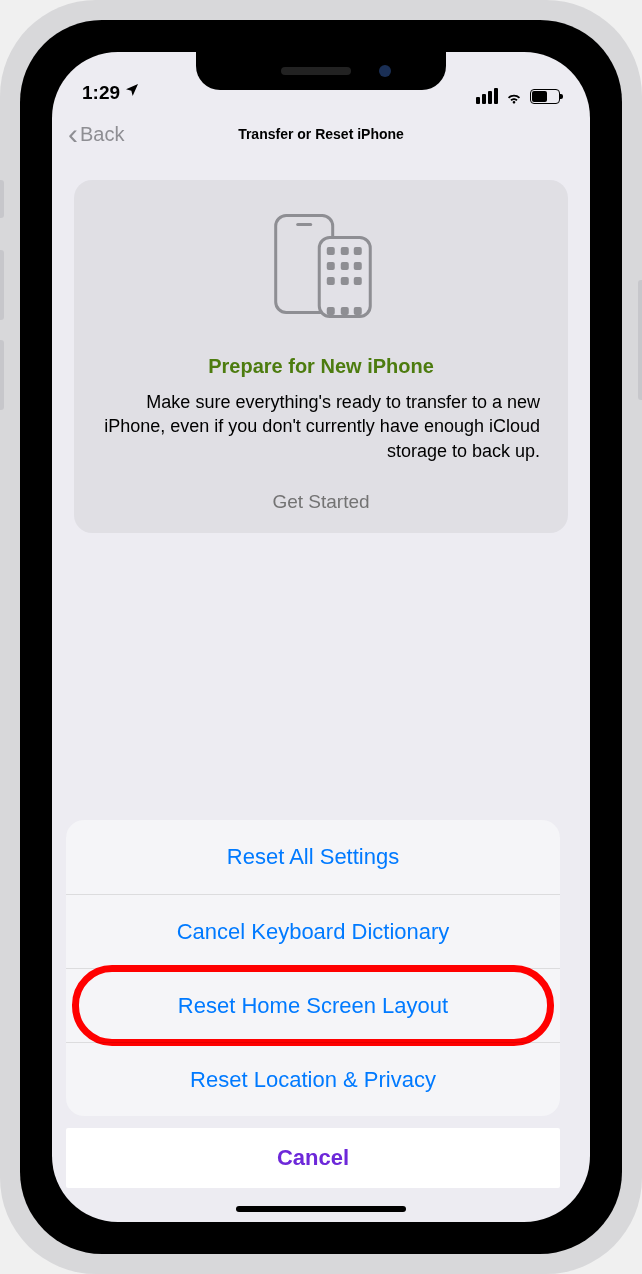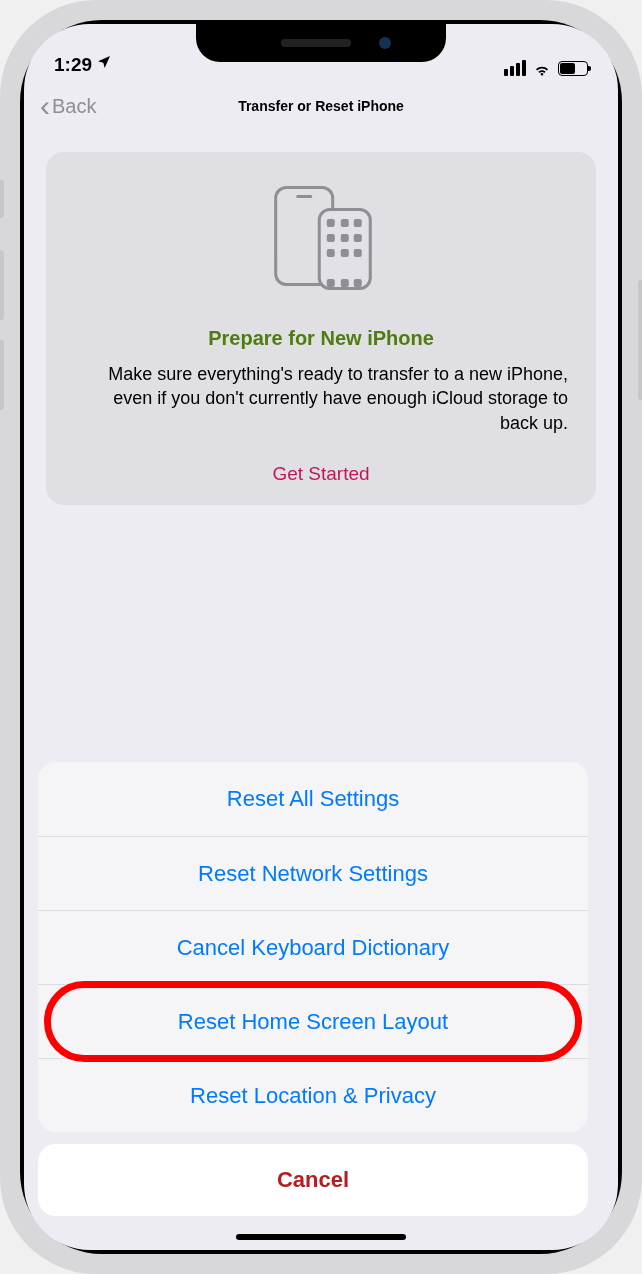--- a/index.html
+++ b/index.html
@@ -18,21 +18,21 @@
     background: #d8d8da;
     border-radius: 96px;
     padding: 20px;
   }
   .device-inner {
     position: relative;
     width: 100%;
     height: 100%;
     background: #000;
     border-radius: 82px;
-    padding: 4px;
+    padding: 32px;
   }
   .screen-wrap {
     position: relative;
     width: 100%;
     height: 100%;
     background: #edecf2;
     border-radius: 66px;
     overflow: hidden;
   }
   
@@ -109,21 +109,21 @@
     padding: 20px 22px 0 22px;
   }
   .prepare-card {
     background: rgba(0,0,0,0.055);
     border-radius: 18px;
     padding: 34px 28px 20px 28px;
     text-align:center;
   }
   .card-title { font-size:20px; font-weight:600; color:#4d7c0f; margin-top:41px; }
   .card-desc  { font-size:18px; color:#000; line-height:1.35; margin-top:12px;text-align:right; }
-  .card-link  { font-size:19px; font-weight:400; color:#be185d; margin-top:28px; display:block; }
+  .card-link  { font-size:19px; font-weight:400; color:#737373; margin-top:28px; display:block; }
   .icon-pair { display:flex; justify-content:center; position:relative; height:100px; }
   .phone-outline {
     width:60px; height:100px; border:3px solid #8e8e93; border-radius:12px; position:absolute; left:50%; transform:translateX(-78%); top:0;
   }
   .phone-outline:before{content:"";position:absolute;top:6px;left:50%;transform:translateX(-50%);width:16px;height:3px;background:#8e8e93;border-radius:2px;}
   .phone-dots {
     width:54px; height:82px; border:3px solid #8e8e93; border-radius:12px; position:absolute; left:50%; transform:translateX(-6%); top:22px; background:#e2e1e7; padding:8px 6px;
     display:grid; grid-template-columns:repeat(3,1fr); grid-auto-rows:10px; gap:5px;
   }
   .phone-dots span{ width:8px;height:8px;background:#8e8e93;border-radius:2px;}
@@ -145,29 +145,29 @@
     align-items:center;
     justify-content:center;
     font-size:22px;
     color:#007aff;
     border-top:1px solid rgba(0,0,0,0.1);
     position:relative;
   }
   .reset-item:first-child { border-top:none; }
   .cancel-btn {
     margin-top:12px;
-    height:72px;
+    height:60px;
     background: rgba(255,255,255,0.98);
-    border-radius:18px;
+    border-radius:2px;
     display:flex;
     align-items:center;
     justify-content:center;
     font-size:22px;
     font-weight:600;
-    color:#b91c1c;
+    color:#6d28d9;
   }
   
   .highlight-ring {
     position:absolute;
     border: 7px solid #ff0000;
     border-radius: 40px;
     left:6px; right:6px;
     top:-4px; bottom:-4px;
     pointer-events:none;
   }
@@ -267,23 +267,20 @@
           <a class="card-link">Get Started</a>
         </div>
       </div>
 
       <div class="sheet-wrap">
         <div class="reset-list">
           <div class="reset-item">
             <span>Reset All Settings</span>
           </div>
           <div class="reset-item">
-            <span>Reset Network Settings</span>
-          </div>
-          <div class="reset-item">
             <span>Cancel Keyboard Dictionary</span>
           </div>
           <div class="reset-item">
             <span>Reset Home Screen Layout</span>
             <div class="highlight-ring"></div>
           </div>
           <div class="reset-item">
             <span>Reset Location &amp; Privacy</span>
           </div>
         </div>

